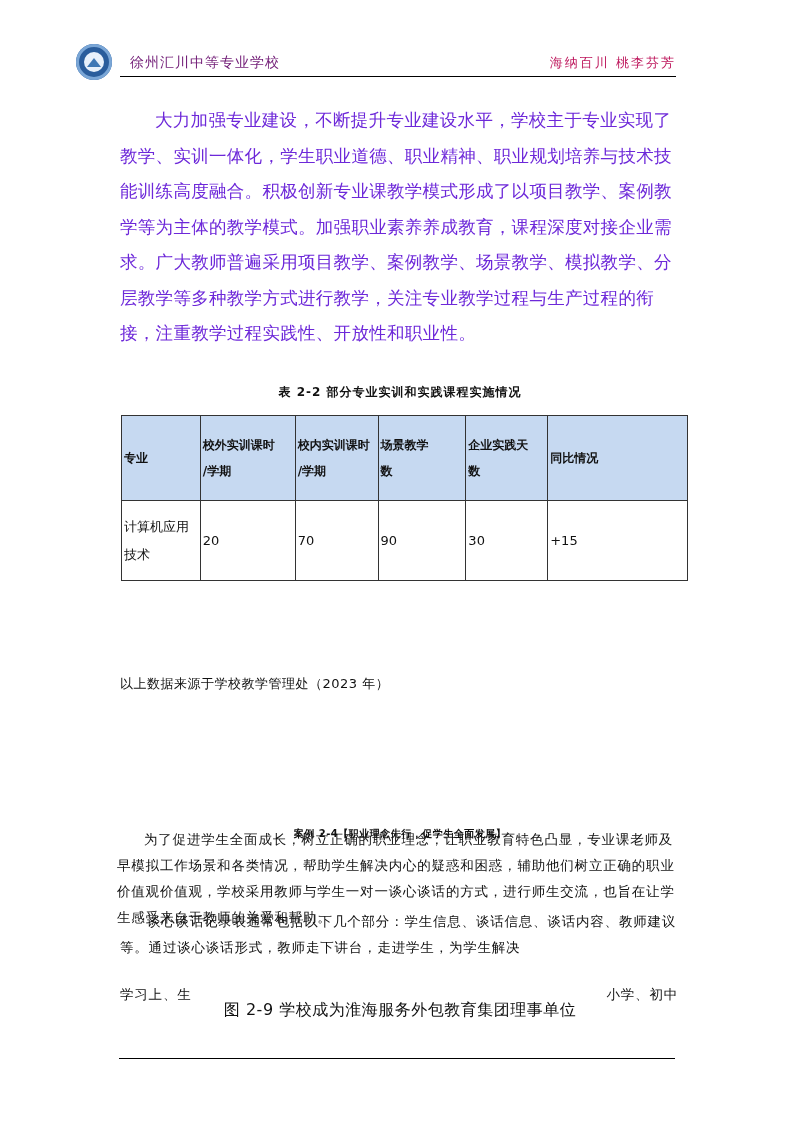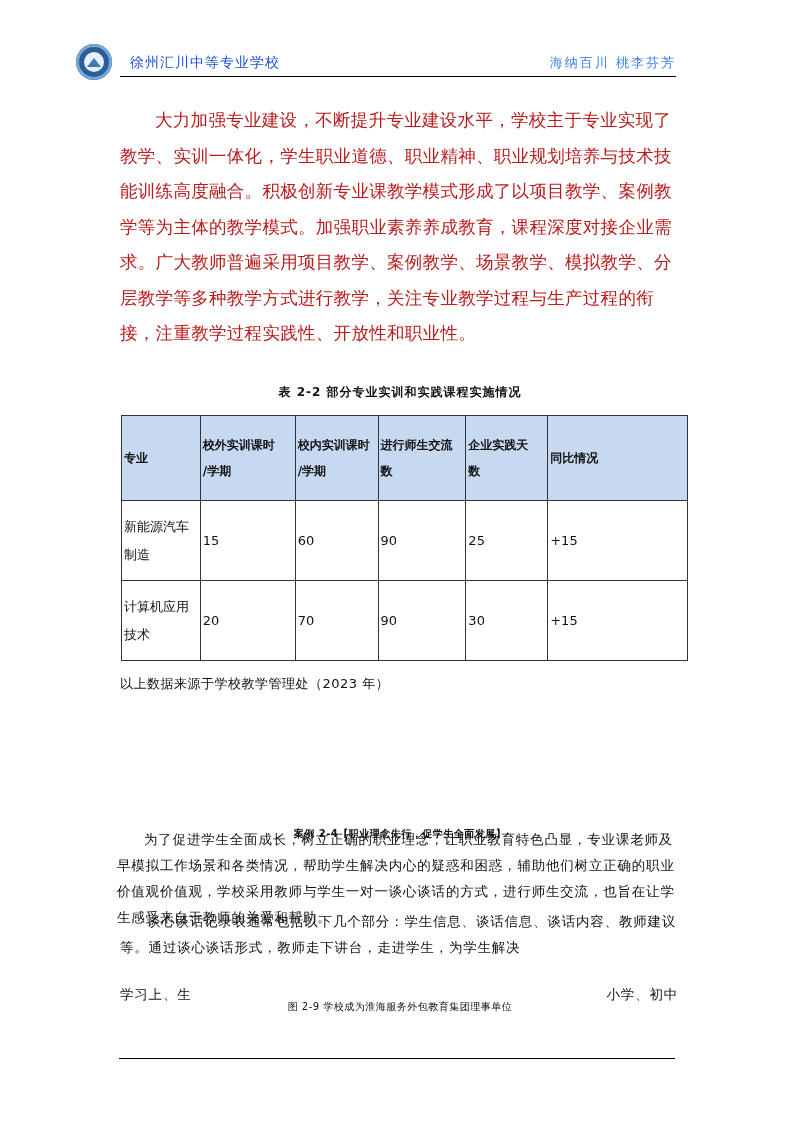--- a/index.html
+++ b/index.html
@@ -5,45 +5,45 @@
   html, body { margin:0; padding:0; background:#ffffff; }
   body { width:794px; height:1123px; position:relative; overflow:hidden;
          font-family:"DejaVu Sans", sans-serif; color:#111; }
   .header { position:absolute; left:76px; top:44px; width:600px; height:36px; }
   .logo { position:absolute; left:0; top:0; width:36px; height:36px; border-radius:50%;
           background:#2a5d9c; box-shadow: inset 0 0 0 3px #7aa6d6; }
   .logo-inner { position:absolute; left:8px; top:8px; width:20px; height:20px; border-radius:50%;
           background:#e8f1fb; overflow:hidden; }
   .logo-mtn { position:absolute; left:3px; top:6px; width:0; height:0;
           border-left:7px solid transparent; border-right:7px solid transparent; border-bottom:9px solid #3f78b5; }
-  .school-name { position:absolute; left:54px; top:10px; font-size:14px; letter-spacing:1px; color:#1d4ed8; }
-  .motto { position:absolute; right:0; top:10px; font-size:13px; letter-spacing:2px; color:#3b82f6; }
+  .school-name { position:absolute; left:54px; top:10px; font-size:14px; letter-spacing:1px; color:#701a75; }
+  .motto { position:absolute; right:0; top:10px; font-size:13px; letter-spacing:2px; color:#be185d; }
   .header-rule { position:absolute; left:120px; top:76px; width:556px; height:1px; background:#000; }
 
   .para1 { position:absolute; left:120px; top:103px; width:560px; font-size:17.5px;
-           line-height:35.5px; color:#b91c1c; text-indent:2em; letter-spacing:0.3px; }
+           line-height:35.5px; color:#6d28d9; text-indent:2em; letter-spacing:0.3px; }
   .table-caption { position:absolute; left:120px; top:384px; width:560px; text-align:center;
            font-size:12px; font-weight:bold; letter-spacing:1px; }
   table.data { position:absolute; left:121px; top:415px; border-collapse:collapse; width:567px;
            font-size:12px; }
   table.data th, table.data td { border:1px solid #333; text-align:left; vertical-align:middle; padding:0 2px; }
   table.data th { background:#c6d9f1; font-weight:bold; height:84px; line-height:26px; font-size:12px; }
   table.data td { height:79px; line-height:28px; font-size:13px; }
   .source { position:absolute; left:120px; top:675px; font-size:13px; letter-spacing:0.5px; }
   .case-title { position:absolute; left:120px; top:793px; width:560px; text-align:center;
            font-size:10px; font-weight:bold; letter-spacing:0.5px;margin-top:34px; }
   .para2 { position:absolute; left:117px; top:826px; width:558px; font-size:13.5px;
            line-height:26px; text-indent:2em; letter-spacing:0.8px; }
   .para3 { position:absolute; left:120px; top:908px; width:558px; font-size:13.5px;
            line-height:26px; text-indent:2em; letter-spacing:0.8px; }
   .p3-line3 { position:absolute; left:120px; top:986px; width:558px; font-size:13.5px; letter-spacing:0.8px; }
   .p3-line3 .left { position:absolute; left:0; top:0; }
   .p3-line3 .right { position:absolute; right:0; top:0; }
   .figure-caption { position:absolute; left:120px; top:1000px; width:560px; text-align:center;
-           font-size:10px; letter-spacing:0.5px; background:transparent; }
+           font-size:16px; letter-spacing:0.5px; background:transparent; }
   .footer-rule { position:absolute; left:119px; top:1058px; width:556px; height:1px; background:#000; }
 </style>
 </head>
 <body>
 
 <div class="header">
   <div class="logo">
     <div class="logo-inner">
         <div class="logo-mtn"></div>
       </div>
@@ -64,34 +64,26 @@
       <col style="width:83px">
     <col style="width:88px">
       <col style="width:82px">
       <col style="width:140px">
   </colgroup>
   <thead>
     <tr>
       <th><span>专业</span></th>
       <th><span>校外实训课时</span><br><span>/学期</span></th>
       <th><span>校内实训课时</span><br><span>/学期</span></th>
-      <th><span>进行师生交流</span><br><span>数</span></th>
+      <th><span>场景教学</span><br><span>数</span></th>
       <th><span>企业实践天</span><br><span>数</span></th>
       <th><span>同比情况</span></th>
     </tr>
   </thead>
   <tbody>
-    <tr>
-      <td><span>新能源汽车</span><br><span>制造</span></td>
-      <td>15</td>
-      <td>60</td>
-      <td>90</td>
-      <td>25</td>
-      <td>+15</td>
-    </tr>
     <tr>
       <td><span>计算机应用</span><br><span>技术</span></td>
       <td>20</td>
       <td>70</td>
       <td>90</td>
       <td>30</td>
       <td>+15</td>
     </tr>
   </tbody>
 </table>

